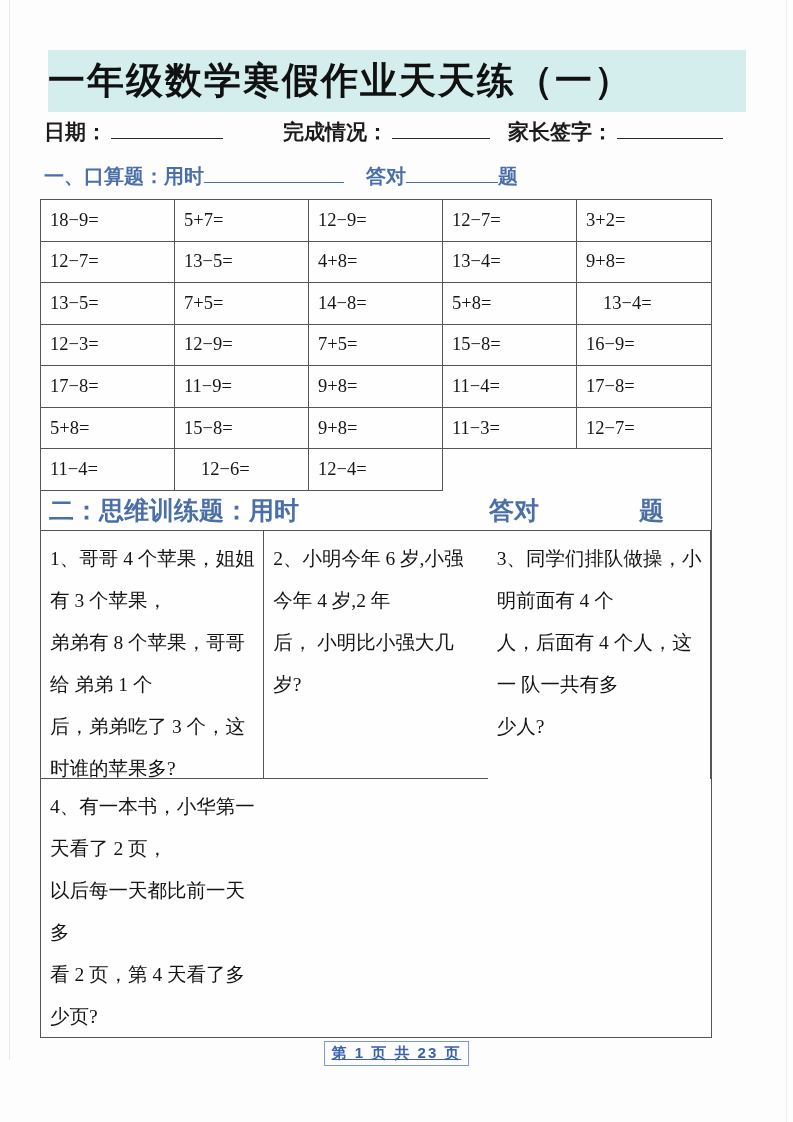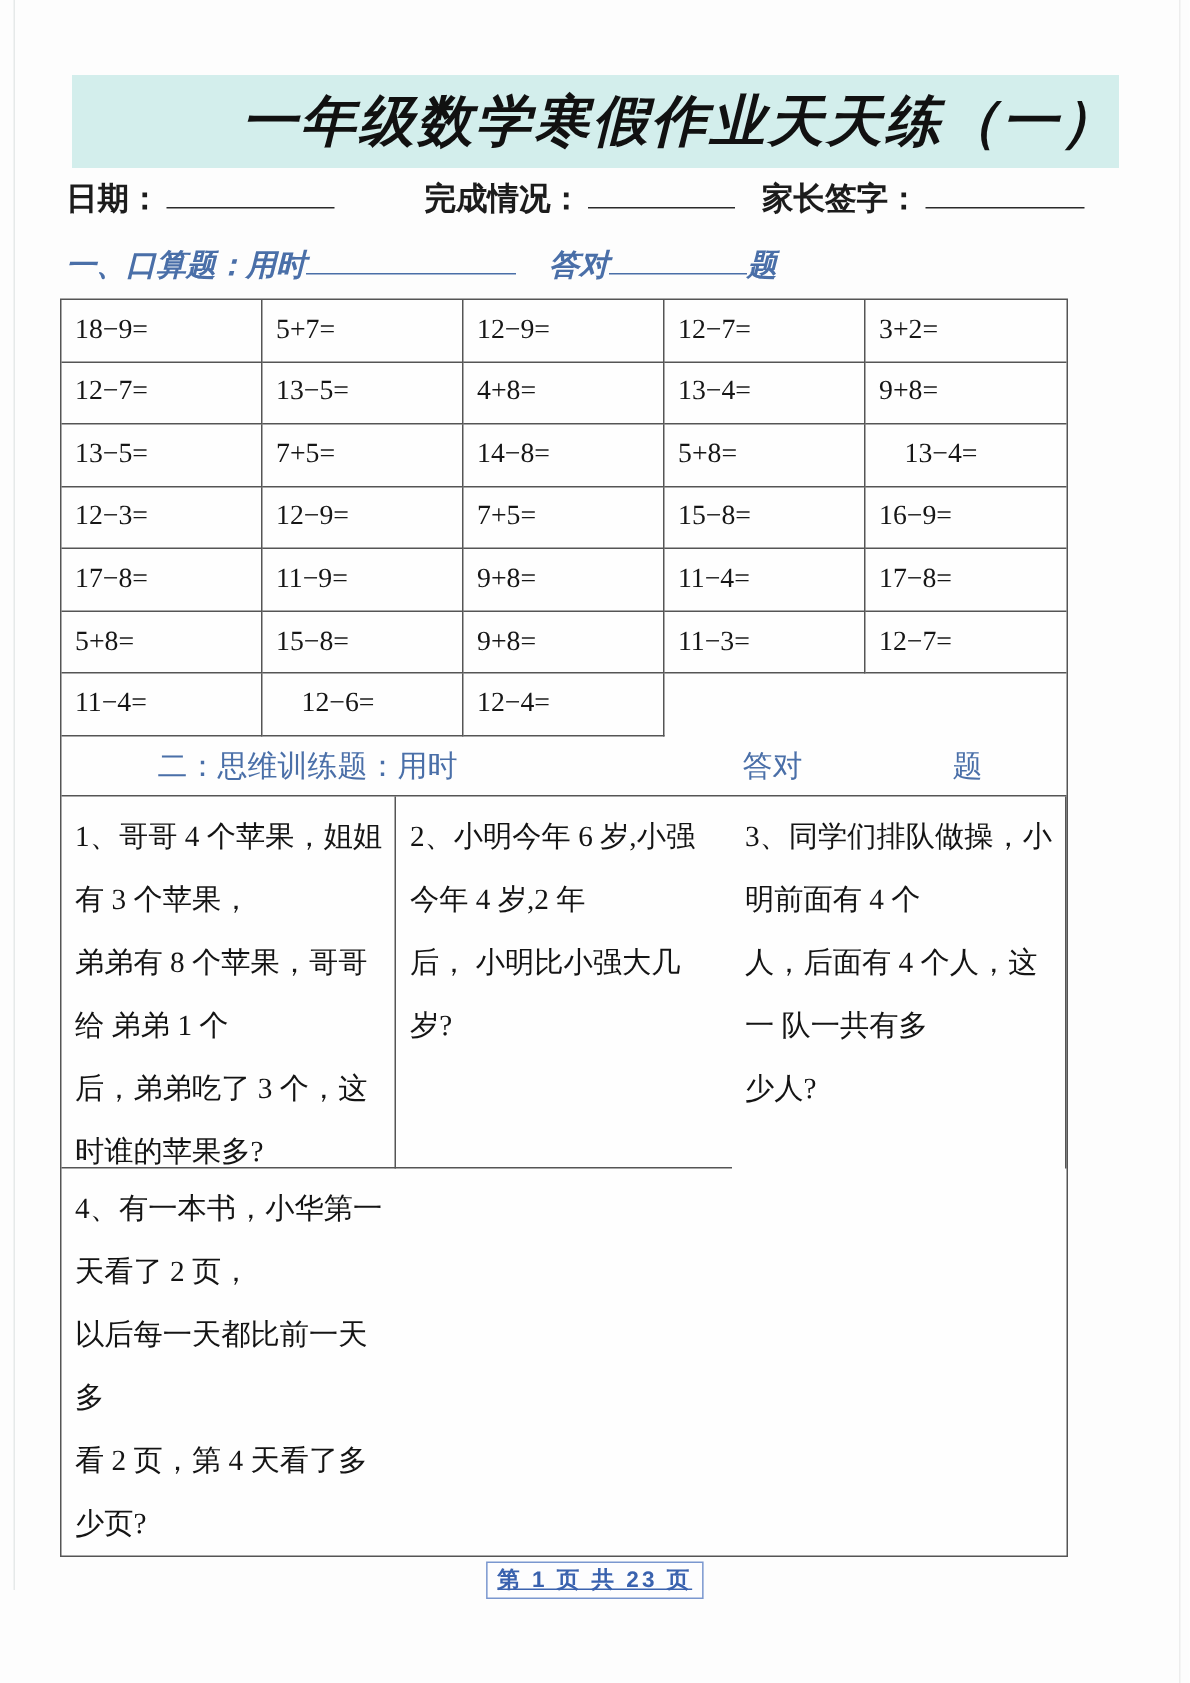--- a/index.html
+++ b/index.html
@@ -18,21 +18,21 @@
     color:var(--ink);
     overflow:hidden;
   }
   .page-edge{position:absolute;top:0;width:1px;height:1060px;background:#e6e9e9;}
   .page-edge.left{left:9px;}
   .page-edge.right{left:786px;height:1122px;background:#ededed;}
 
   .title-band{
     position:absolute;left:48px;top:50px;width:698px;height:62px;
     background:var(--title-bg);
-    display:flex;align-items:center;justify-content:flex-end;font-style:italic;
+    display:flex;align-items:center;justify-content:flex-start;
   }
   .title-text{
     font-family:"Liberation Sans","DejaVu Sans",sans-serif;
     font-weight:bold;font-size:37px;color:#111;letter-spacing:2px;
     white-space:nowrap;
   }
 
   .meta-row{position:absolute;left:0;top:118px;width:793px;height:30px;font-size:21px;font-weight:bold;}
   .meta-group{position:absolute;top:0;white-space:nowrap;}
   .meta-group .blank{
@@ -44,21 +44,21 @@
   .mg3{left:508px;} .mg3 .blank{width:106px;}
 
   .section-header{
     position:absolute;white-space:nowrap;
     color:var(--section-blue);font-size:20px;font-weight:600;
   }
   .section-header .blank{
     display:inline-block;height:1em;border-bottom:1.5px solid var(--section-blue);
     vertical-align:baseline;
   }
-  .sec1{left:44px;top:163px;font-style:italic;}
+  .sec1{left:44px;top:163px;}
   .sec1 .ul1{width:140px;margin-right:22px;}
   .sec1 .ul2{width:92px;}
   .sec2-row .ul1{width:152px;margin-right:38px;}
   .sec2-row .ul2{width:100px;}
 
   .big-table{
     position:absolute;left:40px;top:199px;width:672px;height:839px;
     border:1px solid var(--border-gray);
     background:#fefefe;
   }
@@ -72,21 +72,21 @@
     border-bottom:1px solid var(--border-gray);
     display:flex;align-items:center;
     padding-left:9px;font-size:18.5px;color:#161616;
   }
   .op-cell:nth-child(5n){border-right:none;}
   .op-cell.indent{padding-left:26px;}
 
   .sec2-row{
     height:40px;border-bottom:1px solid var(--border-gray);
     display:flex;align-items:center;padding-left:8px;
-    color:var(--section-blue);font-size:20px;font-weight:400;white-space:nowrap;justify-content:center;
+    color:var(--section-blue);font-size:25px;font-weight:700;white-space:nowrap;
   }
   .prob-grid{
     display:grid;height:506px;
     grid-template-columns:1fr 1fr 1fr;
     grid-template-rows:248px 1fr;
   }
   .prob-cell{
     padding:7px 8px 0 9px;
     font-size:19.5px;color:#141414;
     line-height:42px;

